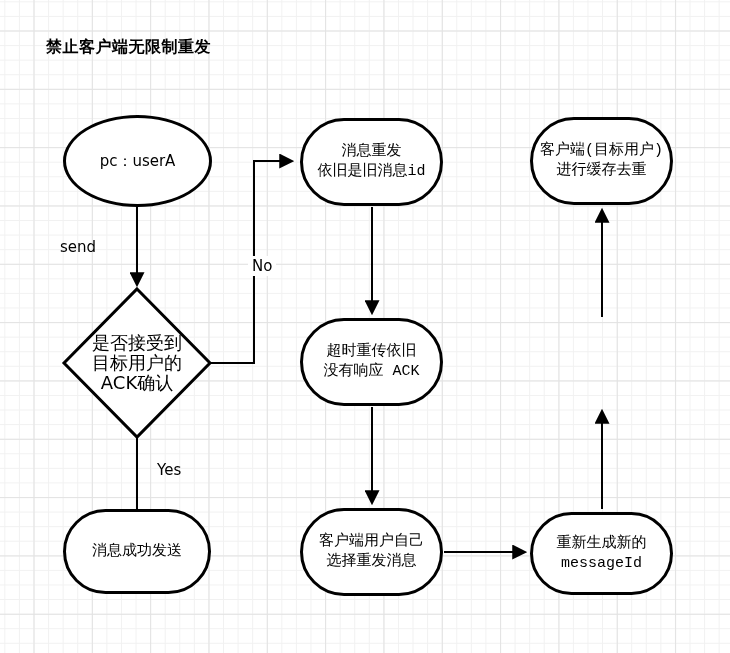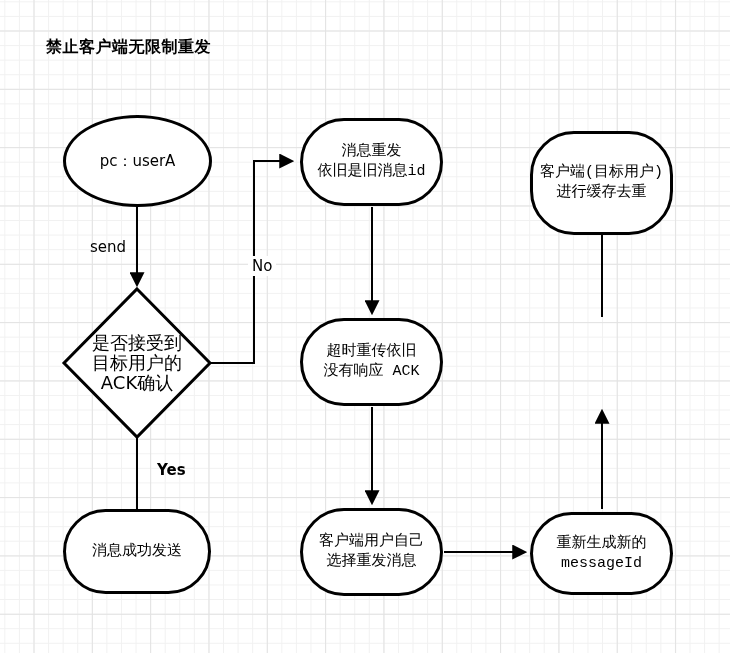--- a/index.html
+++ b/index.html
@@ -53,41 +53,41 @@
   }
   .node .node-label{white-space:pre-line;}
   .ellipse{border-radius:50%;justify-content:center;}
   .stadium{border-radius:44px;font-family:Liberation Mono, monospace;}
   
   #n-pc-user          {left:63px;  top:115px; width:149px; height:92px;}
   #n-send-success     {left:63px;  top:509px; width:148px; height:85px;}
   #n-resend-same-id   {left:300px; top:118px; width:143px; height:88px;}
   #n-timeout-no-ack   {left:300px; top:318px; width:143px; height:88px;}
   #n-user-resend      {left:300px; top:508px; width:143px; height:88px;}
-  #n-client-dedup     {left:530px; top:131px; width:143px; height:104px;}
+  #n-client-dedup     {left:530px; top:117px; width:143px; height:88px;}
   #n-server-dedup     {left:530px; top:318px; width:143px; height:88px;}
   #n-regen-id         {left:530px; top:512px; width:143px; height:83px;}
   #diamond-label{
     left:67px; top:320px; width:140px; height:86px;
     position:absolute;
     display:flex;align-items:center;justify-content:center;
     text-align:center;font-size:18px;line-height:20px;color:#000;
   }
   #diamond-label .node-label{white-space:pre-line;}
   svg.edge-layer{
     position:absolute;left:0;top:0;width:730px;height:653px;
   }
   .edge-label{
     position:absolute;
     font-size:15px;
     color:#000;
     white-space:nowrap;
   }
-  #lbl-send{left:60px; top:238px;margin-left:30px;}
-  #lbl-yes {left:157px;top:461px;font-weight:bold;}
+  #lbl-send{left:60px; top:238px;}
+  #lbl-yes {left:157px;top:461px;}
   #lbl-no  {left:240px;top:256px;background:#fff;padding:1px 4px;margin-left:8px;}
 </style>
 </head>
 <body>
 
 <div id="canvas">
 
   <div class="diagram-title">禁止客户端无限制重发</div>
 
   <svg class="edge-layer">

